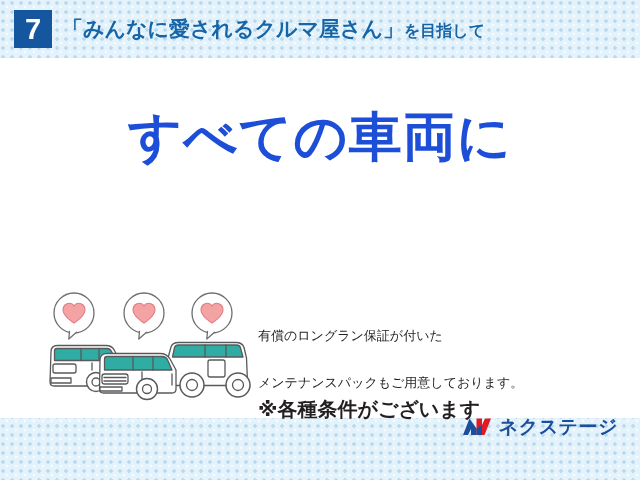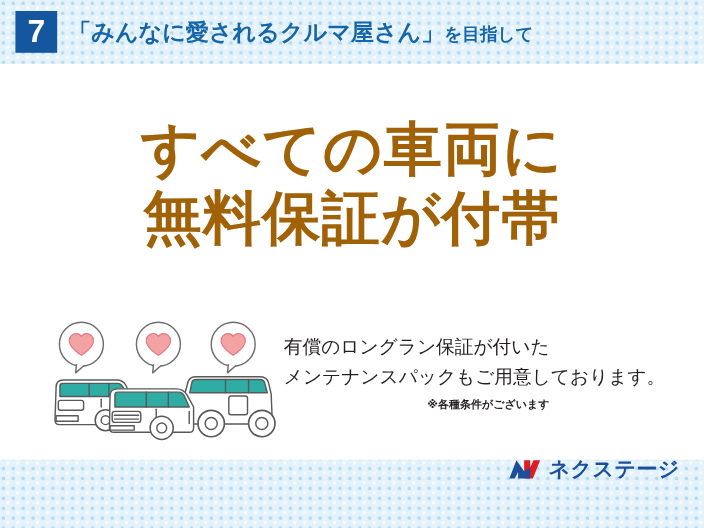--- a/index.html
+++ b/index.html
@@ -72,21 +72,21 @@
     background: #ffffff;
   }
 
   
   #headline {
     position: absolute;
     left: 0;
     top: 48px;
     width: 640px;
     text-align: center;
-    color: #a16207;
+    color: #1d4ed8;
     font-weight: bold;
     font-size: 53px;
     line-height: 62px;
     letter-spacing: 1px;
     font-family: "DejaVu Sans", "Liberation Sans", sans-serif;
   }
   #headline .hl-line { display: block; }
 
   
   #lower {
@@ -108,31 +108,31 @@
 
   
   #copy {
     position: absolute;
     left: 258px;
     top: 12px;
     width: 372px;
     color: #231f20;
   }
   #copy .line1, #copy .line2 {
-    font-size: 17px;
+    font-size: 13px;
     line-height: 27px;
     white-space: nowrap;
     letter-spacing: 0px;
+    margin-top: 20px;
   }
   #copy .line3 {
-    font-size: 10px;
+    font-size: 20px;
     line-height: 26px;
     font-weight: bold;
     white-space: nowrap;
-    text-align: center;
   }
 
   
   #footer {
     position: absolute;
     left: 0;
     top: 396px;
     width: 640px;
     height: 62px;
     display: flex;
@@ -163,21 +163,20 @@
     <div id="badge7">7</div>
     <div id="header-title">
       <span class="big">「みんなに愛されるクルマ屋さん」</span><span class="small">を目指して</span>
     </div>
   </div>
 
   <div id="panel">
 
     <div id="headline">
       <span class="hl-line">すべての車両に</span>
-      <span class="hl-line">無料保証が付帯</span>
     </div>
 
     <div id="lower">
 
       <div id="cars">
         <svg viewBox="0 0 215 115" width="215" height="115">
           <g fill="none" stroke="#6d6e71" stroke-width="1.3" stroke-linejoin="round" stroke-linecap="round">
 
             <g>
               <circle cx="34" cy="23" r="20" fill="#ffffff"></circle>

